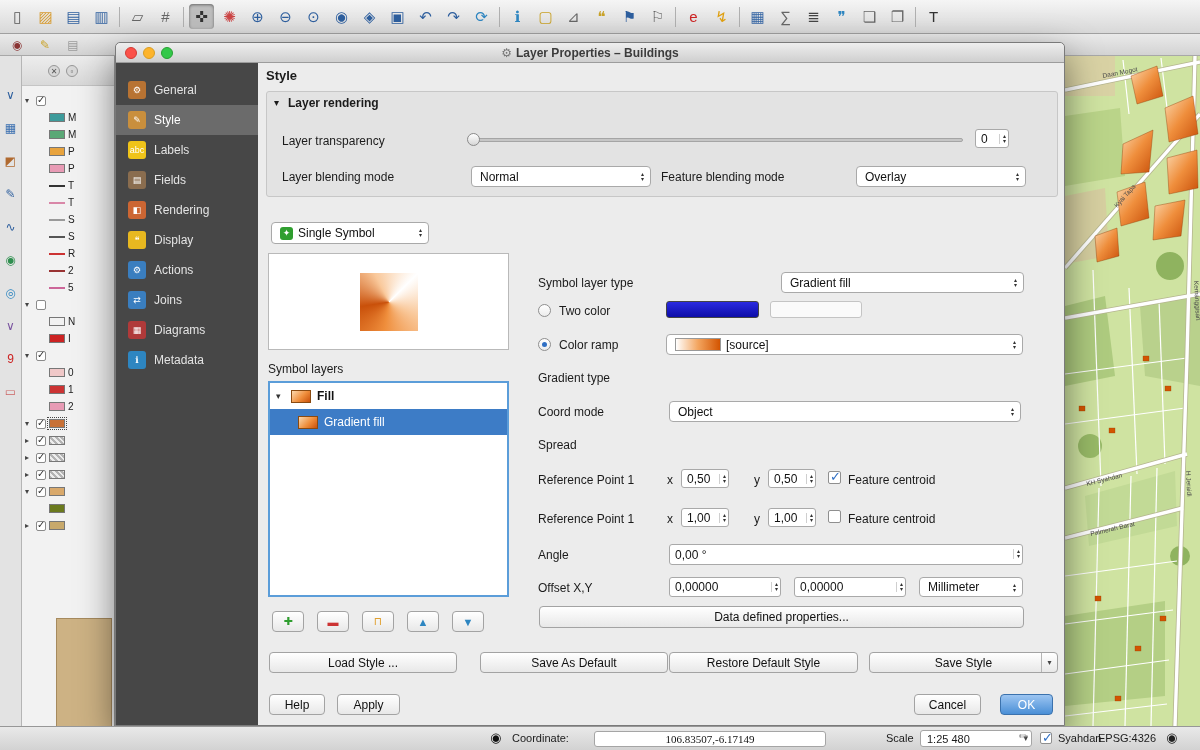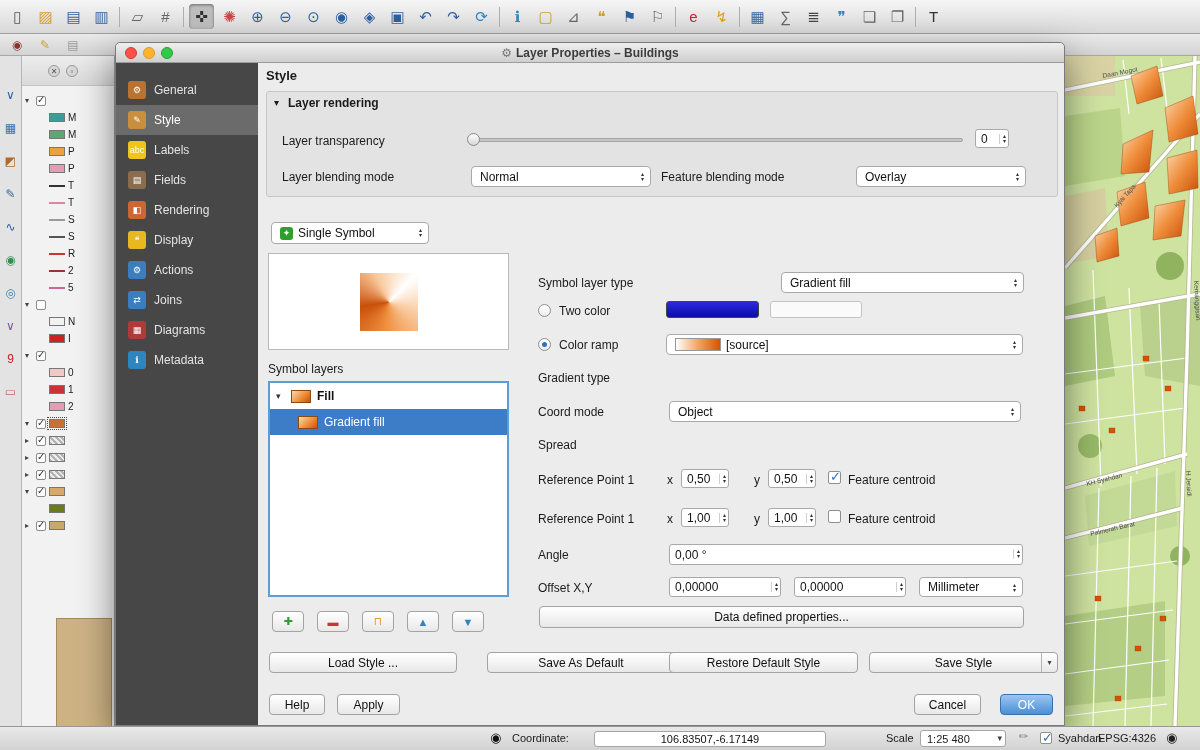--- a/index.html
+++ b/index.html
@@ -79,22 +79,22 @@
 .trow.sel{background:#3d7cc6;color:#fff;padding-left:28px}
 .tswatch{width:20px;height:13px;background:linear-gradient(135deg,#fbd9af,#ef8e3c 55%,#c9500a);border:1px solid #8a4a10;flex:none}
 #tree-buttons{position:absolute;left:14px;top:548px;display:flex;gap:13px}
 .sybtn{width:32px;height:21px;background:linear-gradient(#ffffff,#e8e8e8);border:1px solid #a3a3a3;border-radius:4px;display:flex;align-items:center;justify-content:center;font-size:11px;flex:none}
 .rampswatch{width:46px;height:13px;background:linear-gradient(90deg,#ffffff,#f3a55f,#d35400);border:1px solid #999;flex:none}
 .rendicon{width:13px;height:13px;background:#2f9e2f;border-radius:3px;color:#fff;font-size:9px;display:flex;align-items:center;justify-content:center;flex:none}
 
 
 #statusbar{position:absolute;left:0;top:726px;width:1200px;height:24px;background:linear-gradient(#e9e9e9,#d2d2d2);border-top:1px solid #979797;z-index:6;font-size:11px;color:#1b1b1b}
 #statusbar .slabel{position:absolute;white-space:nowrap}
-#coord-input{position:absolute;left:594px;top:4px;width:232px;height:16px;border:1px solid #a5a5a5;border-radius:3px;background:#fff;font-size:11px;text-align:center;font-family:Liberation Sans, sans-serif;color:#111}
-#scale-combo{position:absolute;left:920px;top:3px;width:86px;height:17px;background:#fff;border:1px solid #a5a5a5;border-radius:3px;display:flex;align-items:center;padding:0 14px 0 6px;font-size:11px}
+#coord-input{position:absolute;left:594px;top:4px;width:232px;height:16px;border:1px solid #a5a5a5;border-radius:3px;background:#fff;font-size:11px;text-align:center;font-family:Liberation Serif, serif;color:#111}
+#scale-combo{position:absolute;left:920px;top:3px;width:112px;height:17px;background:#fff;border:1px solid #a5a5a5;border-radius:3px;display:flex;align-items:center;padding:0 14px 0 6px;font-size:11px}
 #scale-combo::after{content:"▾";position:absolute;right:3px;top:2px;font-size:9px;color:#444}
 .sbico{position:absolute;font-size:13px}
 </style>
 </head>
 <body>
 
 <div id="screen">
 
   <div id="main-toolbar">
 
@@ -716,21 +716,21 @@
           <span>Millimeter</span>
         </div>
 
       <div class="btn" style="left:11px;top:589px;width:188px">
           <span>Load Style ...</span>
         </div>
 
       <div class="btn" style="left:281px;top:543px;width:485px;height:22px">
           <span>Data defined properties...</span>
         </div>
-      <div class="btn" style="left:229px;top:589px;width:188px">
+      <div class="btn" style="left:222px;top:589px;width:188px">
           <span>Save As Default</span>
         </div>
       <div class="btn" style="left:411px;top:589px;width:189px">
           <span>Restore Default Style</span>
         </div>
       <div class="btn" style="left:611px;top:589px;width:189px">
           <span>Save Style</span>
           <span class="dropseg">▾</span>
         </div>
 

